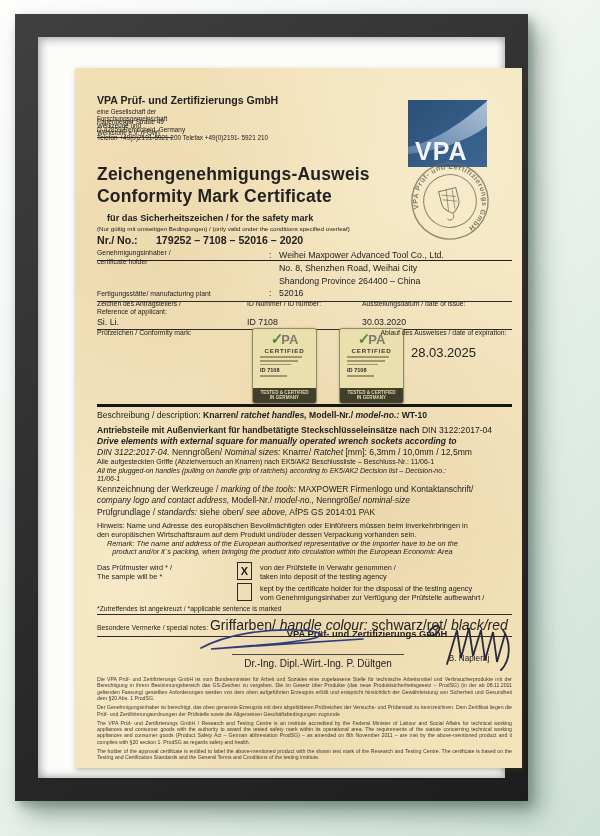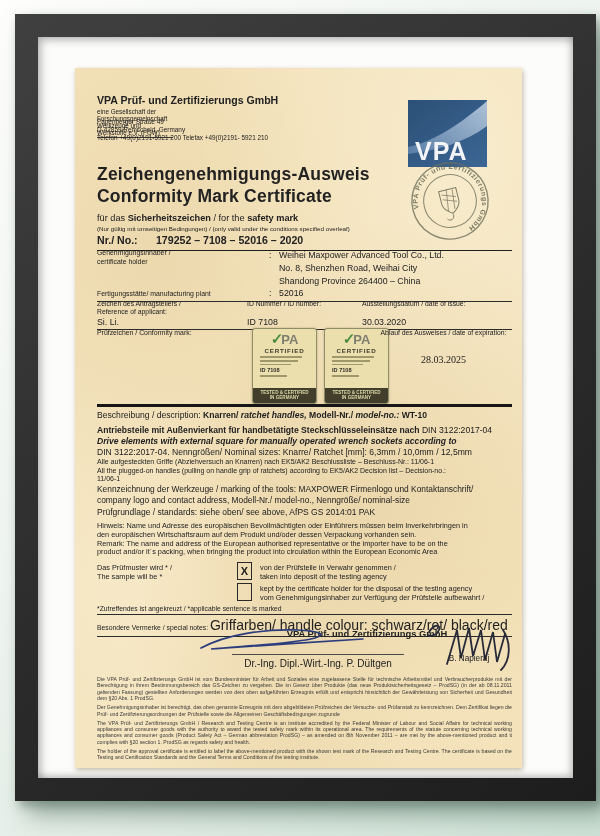--- a/index.html
+++ b/index.html
@@ -2,61 +2,61 @@
 <html><head>
 <meta charset="utf-8">
 <style>
   html,body{margin:0;padding:0;}
   body{
     width:600px;height:836px;position:relative;overflow:hidden;
     background:linear-gradient(135deg,#fefefd 0%,#f0f5f1 40%,#cfe2d7 100%);
     font-family:"Liberation Sans",sans-serif;color:#222;
   }
   .frame{
-    position:absolute;left:15px;top:14px;width:581px;height:787px;
+    position:absolute;left:15px;top:14px;width:513px;height:787px;
     background:linear-gradient(145deg,#404040 0%,#2b2b2b 55%,#1d1d1d 100%);
     box-shadow:12px 14px 22px rgba(88,114,100,.55),4px 5px 9px rgba(35,55,45,.35);
   }
   .mat{
     position:absolute;left:23px;top:23px;right:23px;bottom:23px;background:#fcfcfa;
     box-shadow:inset 3px 3px 9px rgba(0,0,0,.28),inset -3px -3px 7px rgba(0,0,0,.18);
   }
   .paper{
     position:absolute;left:60px;top:54px;width:447px;height:700px;
     background-color:#f3e2ba;
     background-image:
       radial-gradient(ellipse at 18% 28%,rgba(205,168,108,.16),transparent 42%),
       radial-gradient(ellipse at 72% 58%,rgba(205,168,108,.20),transparent 45%),
       radial-gradient(ellipse at 45% 86%,rgba(208,172,112,.17),transparent 40%),
       radial-gradient(ellipse at 88% 12%,rgba(255,250,232,.38),transparent 50%),
       radial-gradient(ellipse at 10% 75%,rgba(255,248,228,.30),transparent 45%);
     box-shadow:1px 2px 5px rgba(80,60,20,.35);
   }
   .content{position:absolute;left:22px;top:0;width:415px;height:100%;}
   .pos{position:absolute;}
-  .i{}
+  .i{font-style:italic;text-align:center;}
   .bi{font-weight:bold;font-style:italic;}
 
   
   .lh-company{top:26px;left:0;font-size:10.6px;font-weight:bold;}
   .lh-sub{top:40px;left:0;font-size:6.3px;border-bottom:1px solid #3a3a3a;padding-bottom:1px;padding-right:6px;}
   .lh-street{top:50px;left:0;font-size:6.4px;}
   .lh-city{top:58px;left:0;font-size:6.4px;}
   .lh-phone{top:66px;left:0;font-size:6.4px;}
 
   .logo-box{top:32px;left:311px;width:79px;height:67px;}
   .logo-box svg{width:100%;height:100%;display:block;}
   .seal-box{top:92px;left:312px;width:82px;height:82px;transform:rotate(-14deg);opacity:.92;}
   .seal-box svg{width:100%;height:100%;display:block;}
 
   
   .title{top:96px;left:0;font-size:17.5px;font-weight:bold;line-height:21.5px;letter-spacing:.2px;}
-  .forline{top:145px;left:0;font-size:9.2px;}
+  .forline{top:145px;left:10px;font-size:9.2px;font-weight:bold;}
   .conds{top:157px;left:0;font-size:6.2px;}
-  .nrrow{top:166px;left:0;width:100%;font-size:10.6px;font-weight:bold;padding-bottom:4px;border-bottom:1.6px solid #1e1e1e;}
+  .nrrow{top:166px;left:0;width:100%;font-size:10.6px;font-weight:bold;padding-bottom:14px;border-bottom:1.6px solid #1e1e1e;}
   .nrrow .nrlabel{display:inline-block;width:56px;}
 
   
   .holderrow{top:181px;left:0;width:100%;display:flex;}
   .hl{width:172px;font-size:6.9px;line-height:8.6px;}
   .hcolon{width:10px;font-size:8.8px;line-height:12.8px;}
   .hv{font-size:8.8px;line-height:12.8px;}
   .plantrow{top:220px;left:0;width:100%;display:flex;align-items:baseline;border-bottom:1px solid #2c2c2c;padding-bottom:3px;}
   .plantrow .pl{width:172px;font-size:6.9px;}
   .plantrow .pc{width:10px;font-size:8.8px;}
@@ -66,24 +66,24 @@
   .idc{text-align:left;}
   .idc .lab{font-size:6.8px;line-height:8.2px;}
   .idc .val{font-size:8.8px;margin-top:1px;}
   .idc1{width:150px;}
   .idc2{width:115px;}
   .idc2 .val,.idc3 .val{margin-top:9px;}
   .idc3{flex:1;}
 
   .markrow{top:259px;left:0;width:100%;height:78px;}
   .marklabel{position:absolute;left:0;top:2px;font-size:6.9px;}
-  .badges{position:absolute;left:155px;top:1px;display:flex;gap:7px;}
+  .badges{position:absolute;left:155px;top:1px;display:flex;gap:22px;}
   .expcol{position:absolute;left:278px;top:2px;width:137px;text-align:center;}
   .expcol .lab{font-size:6.8px;}
-  .expcol .val{font-size:10px;margin-top:18px;font-family:Liberation Serif, serif;}
+  .expcol .val{font-size:13px;margin-top:9px;}
 
   .badge{width:63px;height:74px;background:#ecdfae;border:1px solid #8f8c68;border-radius:3px;
     display:flex;flex-direction:column;align-items:center;overflow:hidden;
     box-shadow:0 0 2px rgba(110,100,55,.45);}
   .badge-logo{margin-top:3px;font-weight:bold;font-size:13px;line-height:13px;color:#7d7d70;}
   .badge-check{color:#4a8a3c;font-size:15px;margin-right:-2px;}
   .badge-cert{font-size:6.2px;font-weight:bold;letter-spacing:.8px;color:#3c3c30;margin-top:1px;}
   .badge-micro{height:1.8px;background:rgba(95,92,55,.55);margin:2px 0 0 7px;align-self:flex-start;}
   .m1{width:42px;}.m2{width:38px;}.m3{width:31px;}.m4{width:27px;}
   .badge-id{font-size:5.6px;font-weight:bold;color:#30302a;margin:2px 0 0 7px;align-self:flex-start;}

